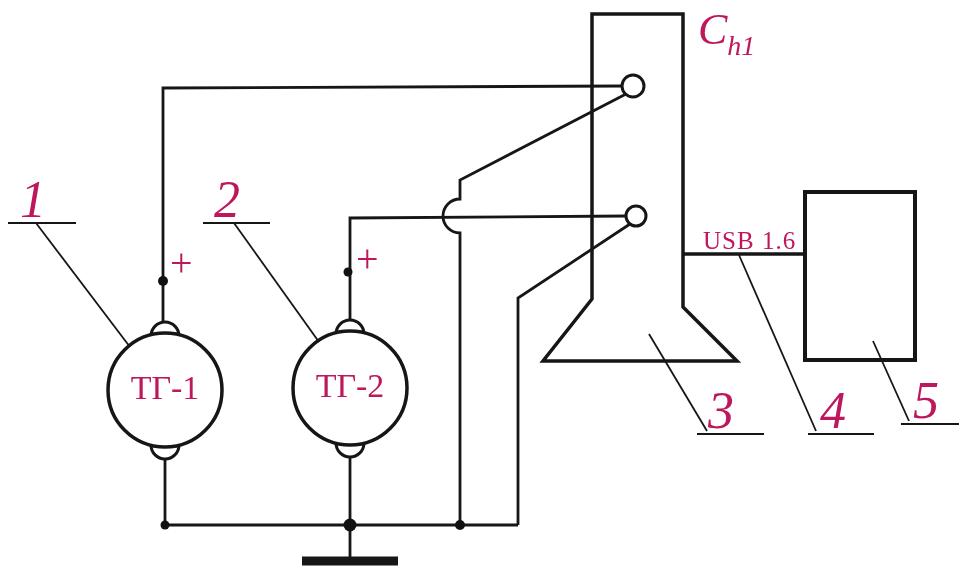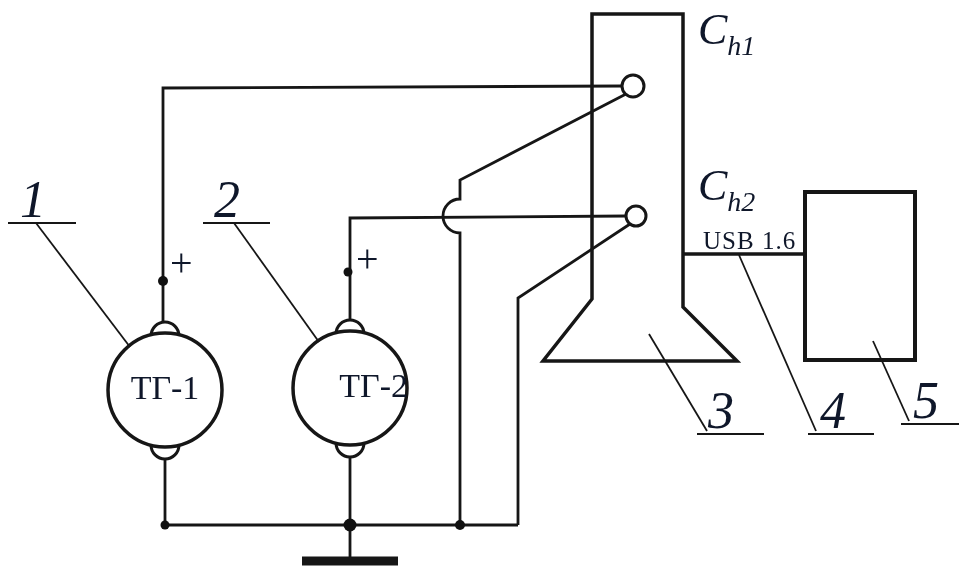--- a/index.html
+++ b/index.html
@@ -5,21 +5,21 @@
   html, body { margin: 0; padding: 0; background: #ffffff; }
   .canvas {
     position: relative;
     width: 962px;
     height: 579px;
     background: #ffffff;
     font-family: "Liberation Serif", serif;
     overflow: hidden;
   }
   .canvas svg { position: absolute; left: 0; top: 0; }
-  .txt { position: absolute; color: #0f172a; white-space: nowrap; line-height: 1; }
+  .txt { position: absolute; color: #be185d; white-space: nowrap; line-height: 1; }
   .callout { font-style: italic; font-size: 52px; }
   .ch-label { font-style: italic; }
   .ch-main { font-size: 44px; font-style: italic; }
   .ch-sub  { font-size: 28px; font-style: italic; vertical-align: -11px; }
   .usb { font-size: 25px; letter-spacing: 1px; }
   .pc { font-size: 33px; width: 110px; text-align: center; letter-spacing: 2px; }
   .tg { font-size: 34px; width: 116px; text-align: center; }
   .plus { font-size: 40px; }
 </style>
 </head>
@@ -78,22 +78,21 @@
   <div class="txt callout" style="left:20px; top:174px;">1</div>
   <div class="txt callout" style="left:214px; top:174px;">2</div>
   <div class="txt callout" style="left:708px; top:385px;">3</div>
   <div class="txt callout" style="left:820px; top:385px;">4</div>
   <div class="txt callout" style="left:913px; top:375px;">5</div>
 
   <div class="txt plus" style="left:170px; top:243px;">+</div>
   <div class="txt plus" style="left:356px; top:239px;">+</div>
 
   <div class="txt tg" style="left:107px; top:371px;">ТГ-1</div>
-  <div class="txt tg" style="left:292px; top:369px;text-align:right;">ТГ-2</div>
+  <div class="txt tg" style="left:292px; top:369px;">ТГ-2</div>
 
   <div class="txt ch-label" style="left:698px; top:8px;"><span class="ch-main">C</span><span class="ch-sub">h1</span></div>
 
-  <div class="txt ch-label" style="left:698px; top:164px;"><span class="ch-main">C</span><span class="ch-sub">h2</span></div>
 
   <div class="txt usb" style="left:703px; top:228px;">USB 1.6</div>
 
 
 </div>
 
 </body></html>

